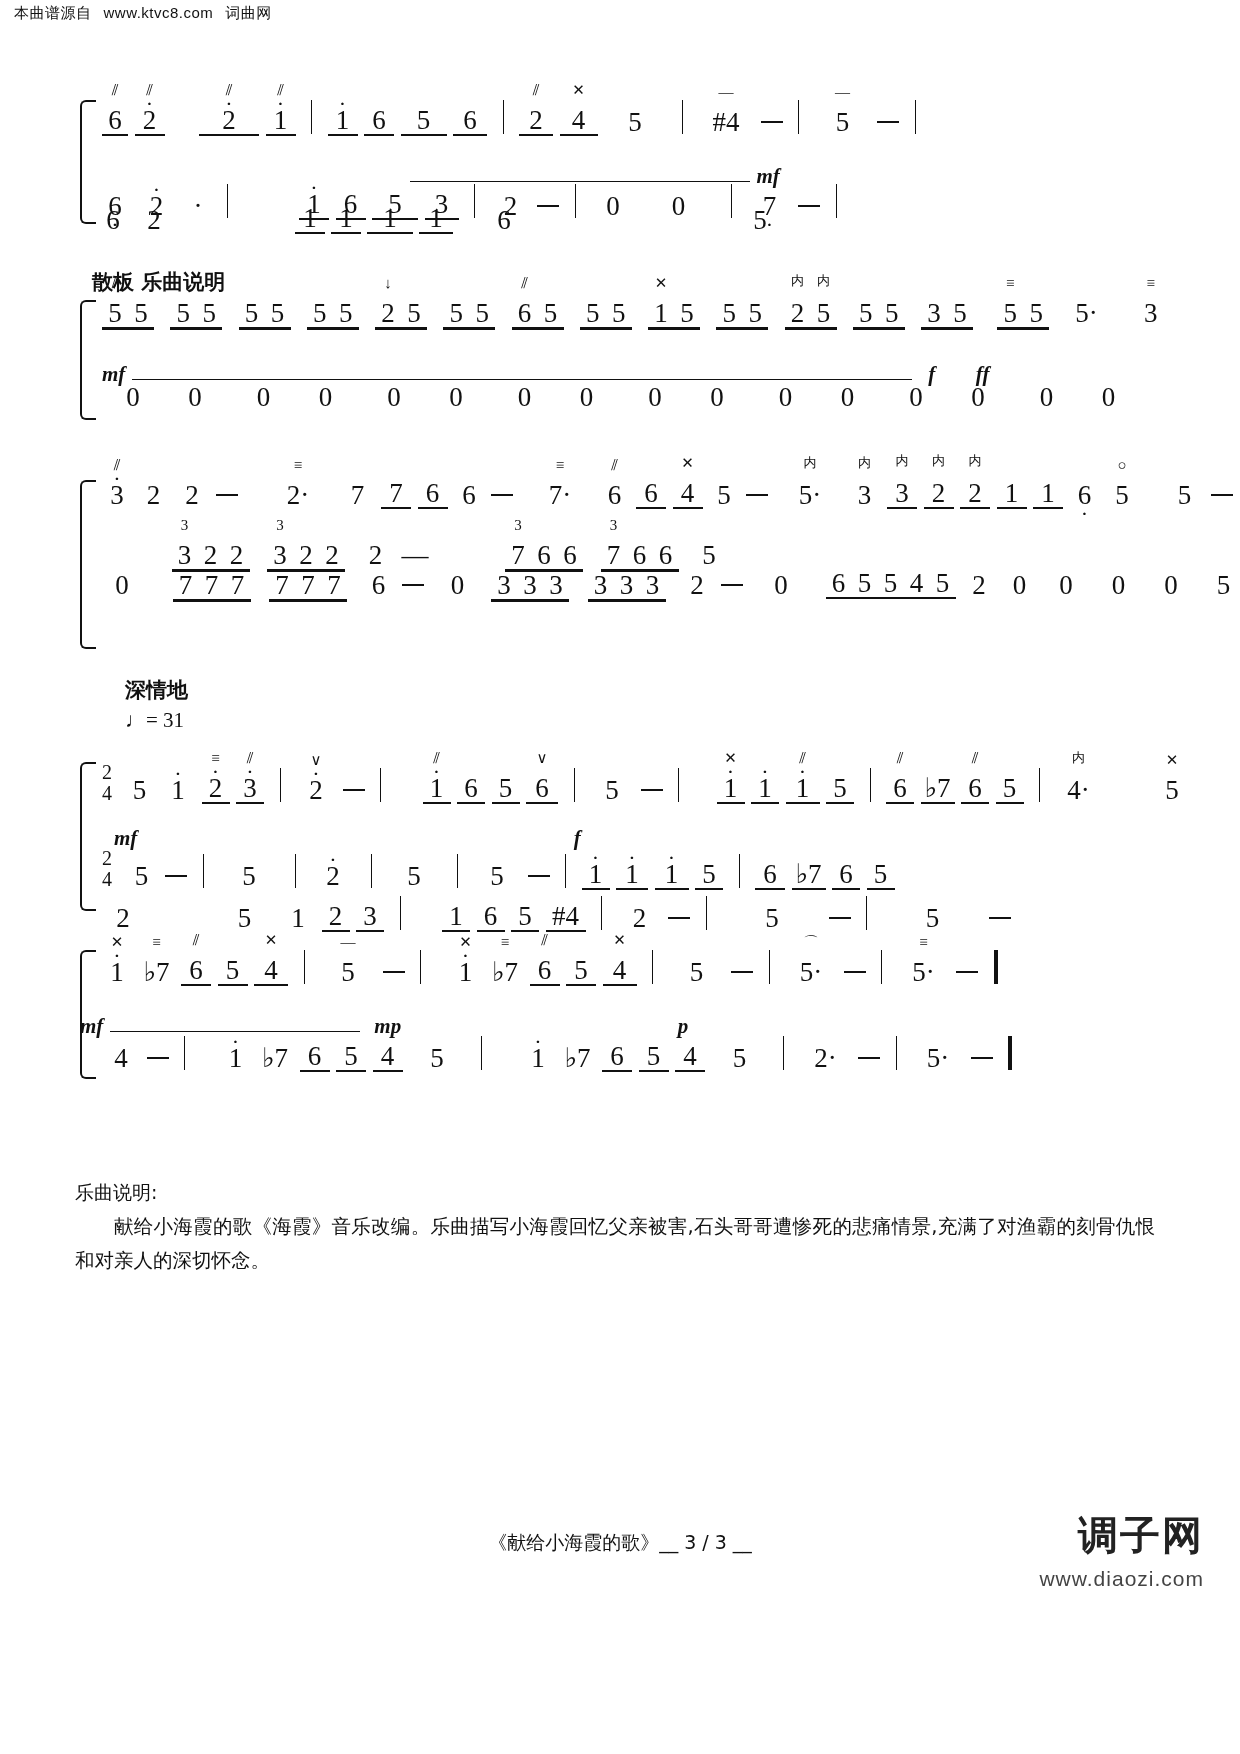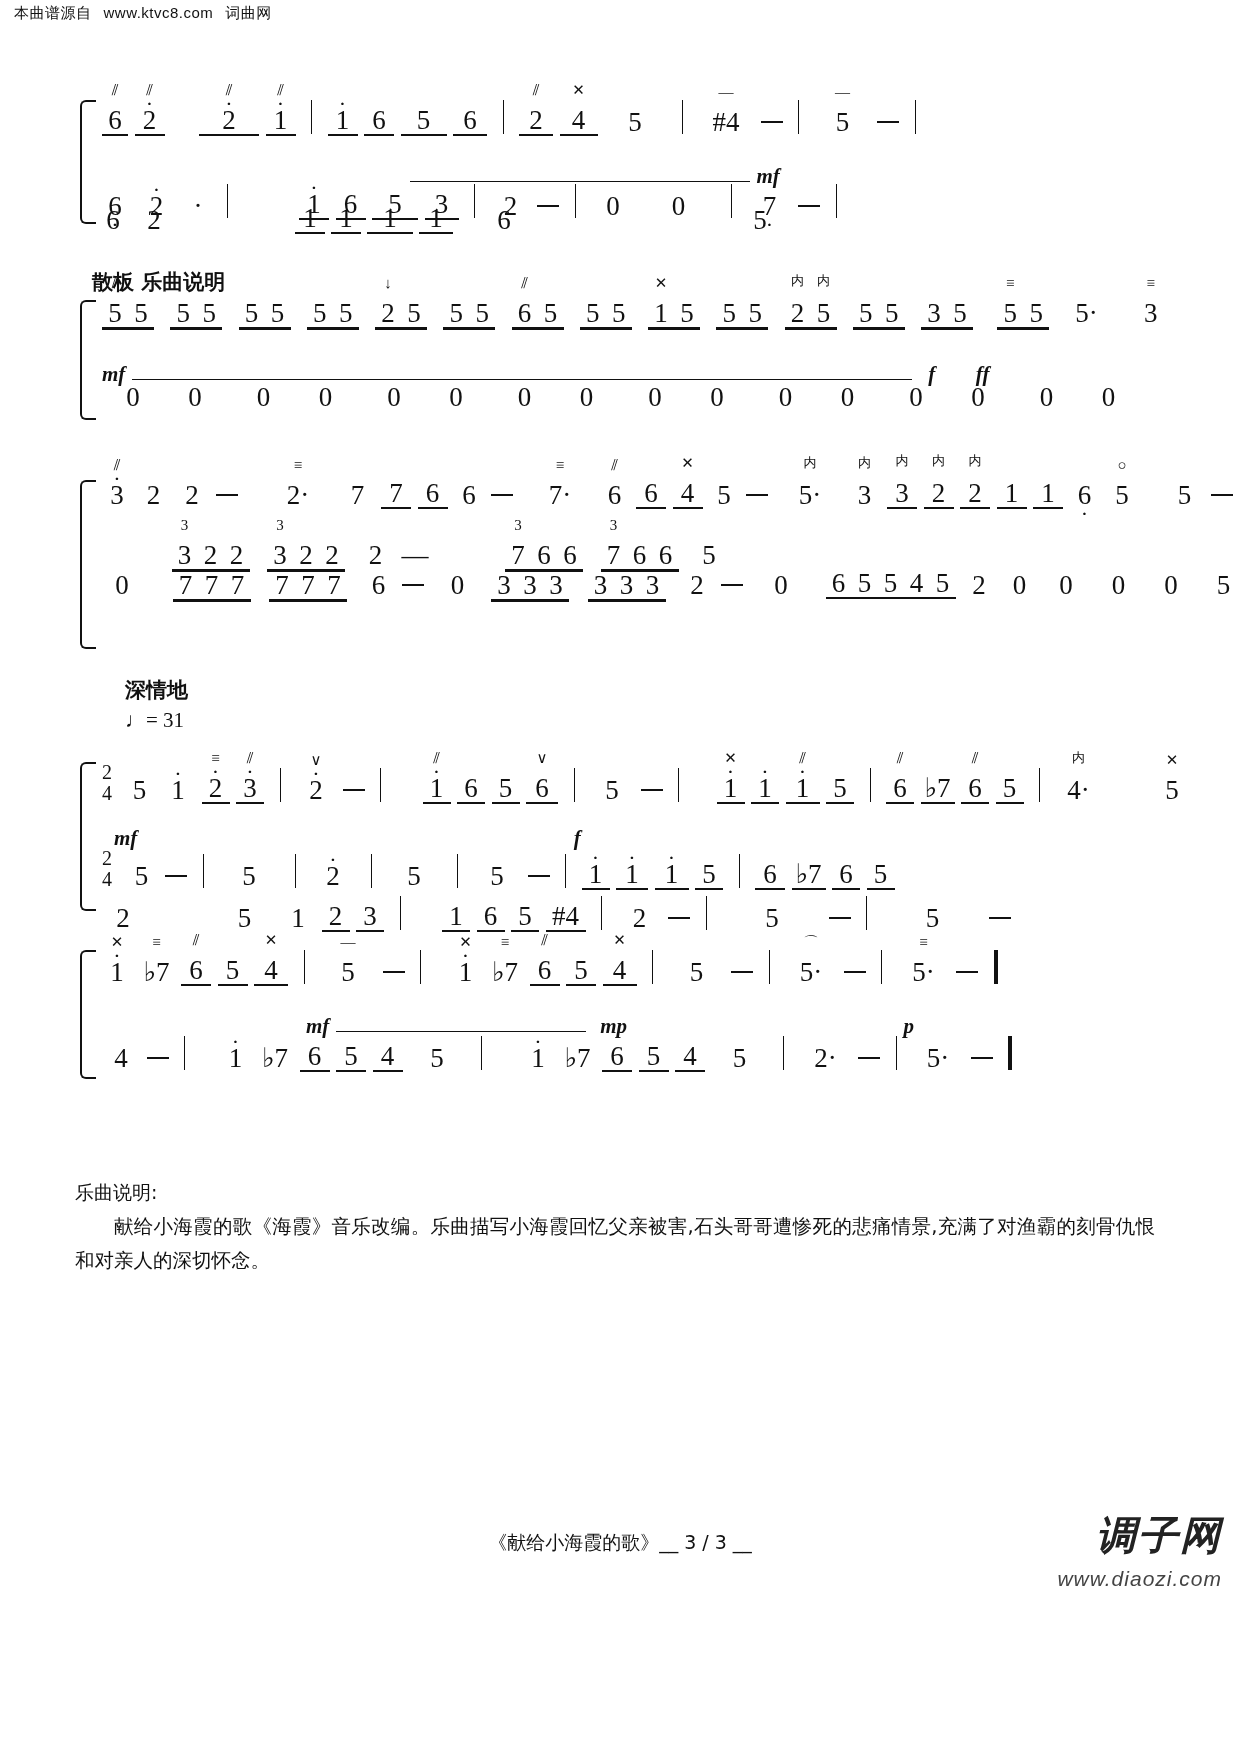--- a/index.html
+++ b/index.html
@@ -152,24 +152,23 @@
     position: absolute;
     left: 0;
     right: 0;
     top: 1530px;
     text-align: center;
     font-family: "DejaVu Sans", sans-serif;
     font-size: 19px;
   }
   .watermark {
     position: absolute;
-    right: 18px;
+    right: 36px;
     top: 1508px;
     text-align: right;
-    font-style: italic;
   }
   .watermark .wm-main {
     font-family: "DejaVu Sans", sans-serif;
     font-size: 40px;
     font-weight: 700;
     color: #222;
     letter-spacing: 2px;
   }
   .watermark .wm-sub {
     font-family: "Liberation Sans", sans-serif;
@@ -507,21 +506,21 @@
     <span class="dash"></span>
     <span class="barline"></span>
     <span class="n" style="width:52px;"><span class="sym">⌒</span>5·</span>
     <span class="dash"></span>
     <span class="barline"></span>
     <span class="n" style="width:52px;"><span class="sym">≡</span>5·</span>
     <span class="dash"></span>
     <span class="barline thick"></span>
   </div>
 
-  <div class="row" style="height:24px; text-align:center;">
+  <div class="row" style="height:24px; ">
     <span class="dyn">mf</span>
     <span class="hairpin" style="width:250px;"></span>
     <span class="dyn" style="margin-left:8px;">mp</span>
     <span class="dyn" style="margin-left:270px;">p</span>
   </div>
 
   <div class="row" style="padding-left:22px; height:48px;">
     <span class="n" style="width:38px;">4</span>
     <span class="dash"></span>
     <span class="barline"></span>

